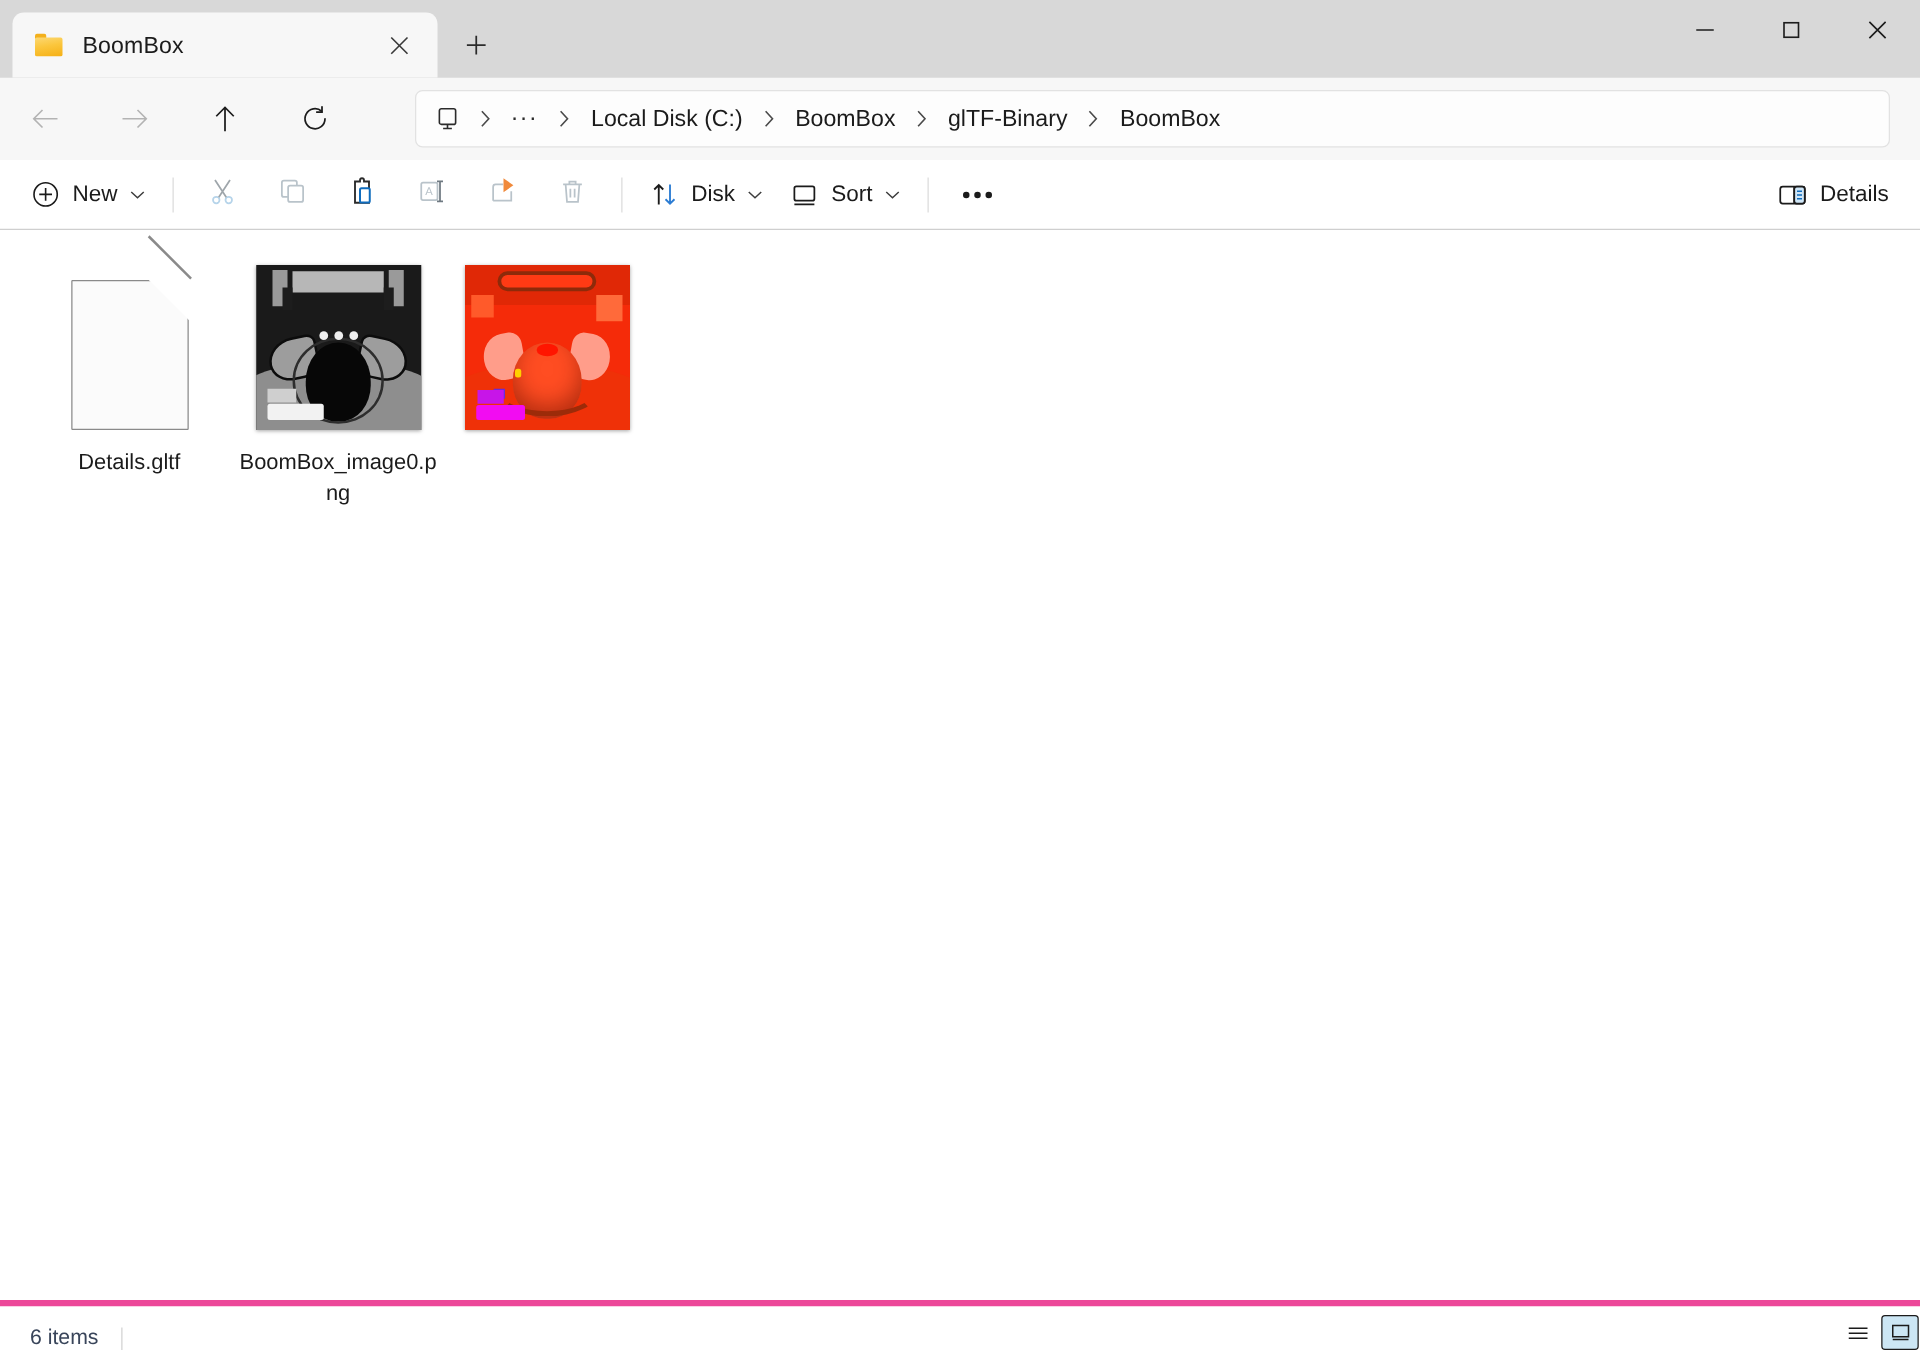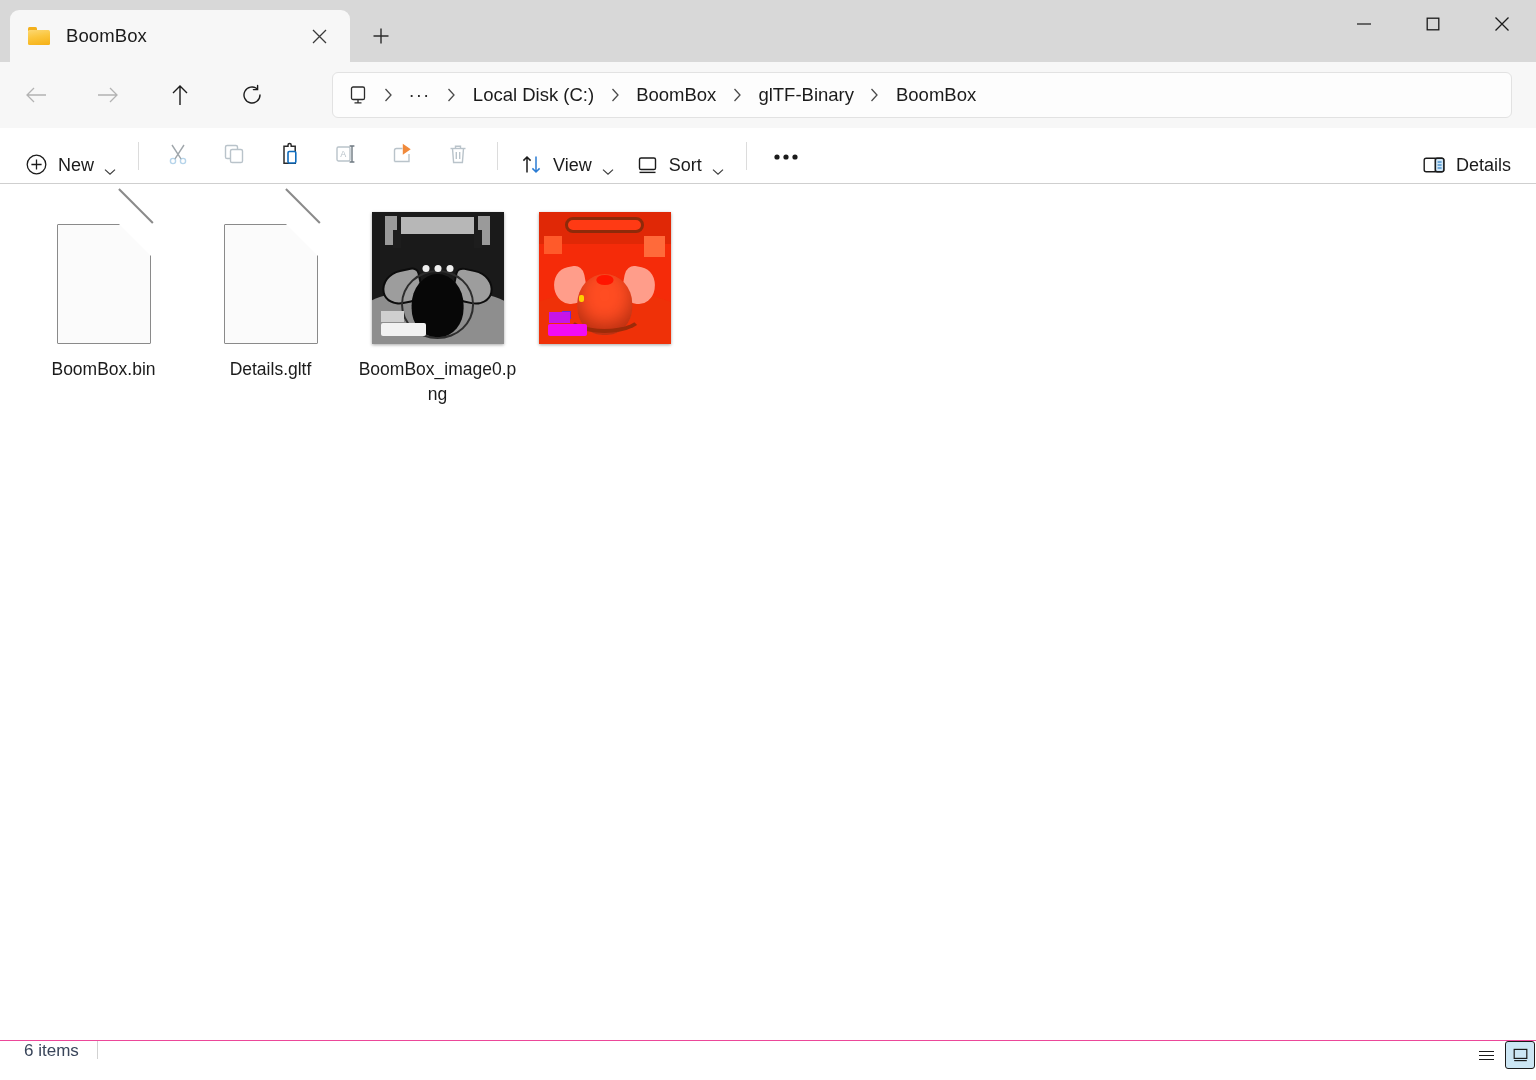--- a/index.html
+++ b/index.html
@@ -124,21 +124,21 @@
   
   #cmdbar {
     flex: 0 0 auto; height: 56px;
     background: #ffffff;
     border-bottom: 1px solid #cfcfcf;
     display: flex; align-items: center;
     padding: 0 14px;
   }
   .cb-item {
     height: 40px; border-radius: 5px;
-    display: flex; align-items: flex-end; gap: 10px;
+    display: flex; align-items: center; gap: 10px;
     padding: 0 11px; color: #1b1b1b; font-size: 18px;
   }
   .cb-icon { display: flex; align-items: center; justify-content: center; }
   .cb-chev { color: #3d3d3d; display: flex; align-items: center; }
   .cb-sep { width: 1px; height: 28px; background: #dcdcdc; margin: 0 11px; flex: 0 0 auto; }
   .cb-iconbtn {
     width: 56px; height: 42px; border-radius: 5px;
     display: flex; align-items: center; justify-content: center;
   }
   .cb-spacer { flex: 1 1 auto; }
@@ -289,22 +289,22 @@
     position:absolute; top:50%; transform:translateY(-50%);
     width:2.5px; height:4px; background:#0a3d66;
   }
   .t3 .emit i:nth-child(1){ left:24%; }
   .t3 .emit i:nth-child(2){ left:47%; }
   .t3 .emit i:nth-child(3){ left:70%; }
 
   
   #statusbar {
     flex: 0 0 auto; height: 40px;
-    background: #ffffff; border-top: 1px solid #ec4899;
-    display: flex; align-items: flex-start; padding: 0 1px 0 24px;
+    background: #ffffff; border-top: 5px solid #ec4899;
+    display: flex; align-items: flex-end; padding: 0 1px 0 24px;
   }
   #itemcount { font-size: 17px; color: #39455a; }
   .sb-divider { width: 1px; height: 18px; background: #d2d2d2; margin-left: 18px; }
   .sb-spacer { flex: 1 1 auto; }
   .vbtn {
     width: 30px; height: 28px; margin-left: 4px;
     display: flex; align-items: center; justify-content: center;
     border-radius: 3px; border: 1px solid transparent;
   }
   .vbtn.active { background: #cce6f4; border-color: #1b1b1b; }
@@ -492,21 +492,21 @@
 
     <div class="cb-sep"></div>
 
     <div class="cb-item">
       <span class="cb-icon">
         <svg width="23" height="23" viewBox="0 0 23 23" fill="none" stroke-width="1.5">
           <path d="M7 19.5 V4 M3.4 7.6 L7 4 L10.6 7.6" stroke="#1b1b1b"></path>
           <path d="M16 3.5 V19 M12.4 15.4 L16 19 L19.6 15.4" stroke="#2b7cd3"></path>
         </svg>
       </span>
-      <span>View</span>
+      <span>Disk</span>
       <span class="cb-chev">
         <svg width="12" height="8" viewBox="0 0 12 8" fill="none" stroke="currentColor" stroke-width="1.2">
           <path d="M1 1.6 L6 6.2 L11 1.6"></path>
         </svg>
       </span>
     </div>
 
     <div class="cb-item">
       <span class="cb-icon">
         <svg width="23" height="23" viewBox="0 0 23 23" fill="none" stroke="#1b1b1b" stroke-width="1.4">
@@ -545,29 +545,20 @@
           <path d="M15.6 8 H19.6 M15.6 11 H19.6 M15.6 14 H19.6" stroke="#0f6cbd" stroke-width="1.2"></path>
         </svg>
       </span>
       <span>Details</span>
     </div>
   </div>
 
   <div id="content">
     <div id="grid">
 
-      <div class="fileitem">
-        <div class="thumbwrap">
-          <div class="docicon">
-            <span class="fold-cut"></span>
-              <span class="fold-line"></span>
-          </div>
-        </div>
-        <div class="filename">BoomBox.bin</div>
-      </div>
 
       <div class="fileitem">
         <div class="thumbwrap">
           <div class="docicon">
             <span class="fold-cut"></span>
               <span class="fold-line"></span>
           </div>
         </div>
         <div class="filename">Details.gltf</div>
       </div>

